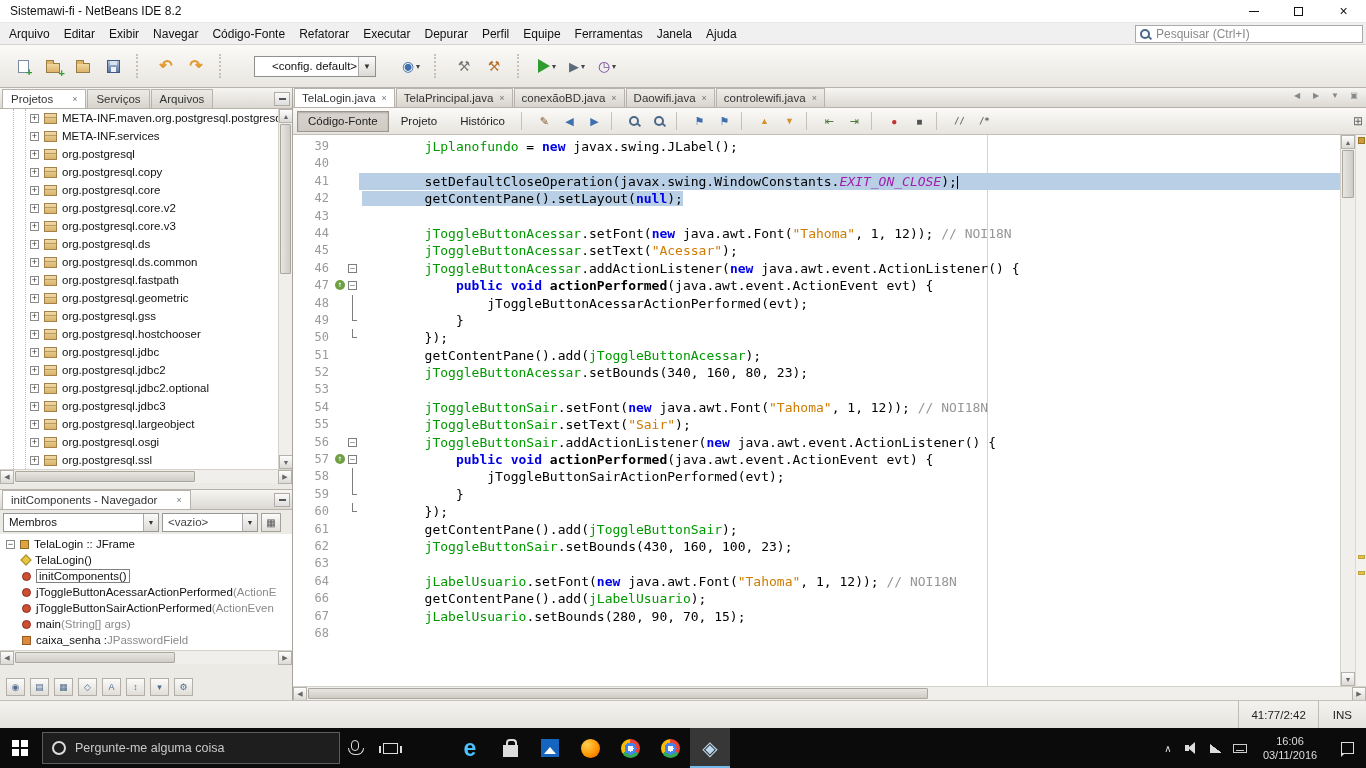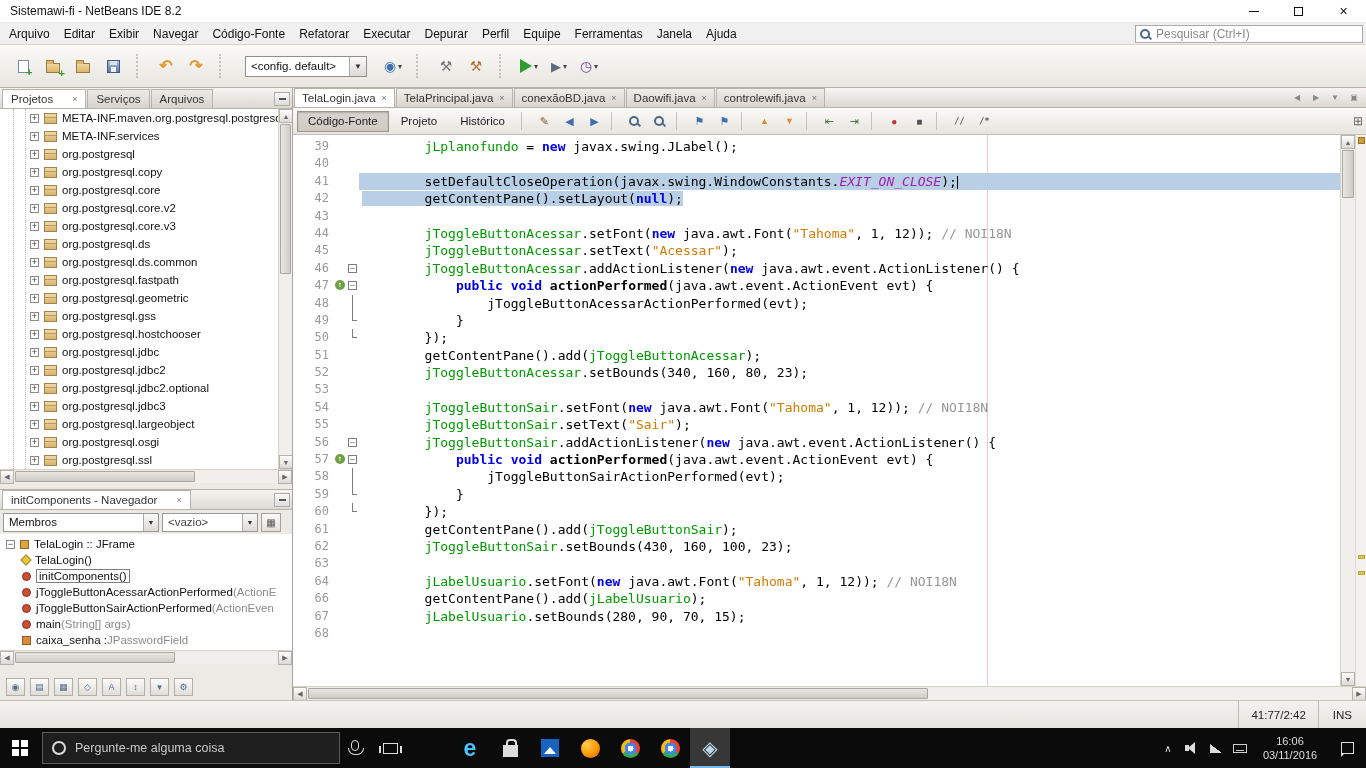--- a/index.html
+++ b/index.html
@@ -23,21 +23,21 @@
   .msearch .ph{color:#8a8a8a;font-size:12px}
   .g-find{position:relative;width:13px;height:13px;flex:none}
   .g-find::before{content:"";position:absolute;left:1px;top:1px;width:6px;height:6px;border:2px solid #4a6888;border-radius:50%}
   .g-find::after{content:"";position:absolute;left:9px;top:9px;width:4px;height:2px;background:#4a6888;transform:rotate(45deg)}
 
   
   .toolbar{position:absolute;top:45px;left:0;right:0;height:43px;background:linear-gradient(#fbfaf8,#e9e6e0);border-bottom:1px solid #b7b3ac;display:flex;align-items:center;padding-left:8px}
   .tbtn{width:28px;height:28px;display:flex;align-items:center;justify-content:center;border:1px solid transparent;background:transparent;margin:0 1px}
   .tsep{width:9px;height:24px;border-left:2px dotted #c6c2bb;margin:0 6px 0 8px}
   .drop{font-size:8px;color:#444;margin-left:2px}
-  .combo{height:21px;width:122px;border:1px solid #8f8f8f;background:#fff;display:flex;align-items:center;font-size:11.5px;padding-left:5px;margin:0 11px}
+  .combo{height:21px;width:122px;border:1px solid #8f8f8f;background:#fff;display:flex;align-items:center;font-size:11.5px;padding-left:17px;margin:0 20px}
   .combo .carr{margin-left:auto;width:17px;height:100%;border-left:1px solid #aaa;background:linear-gradient(#fafafa,#dcdad5);display:flex;align-items:center;justify-content:center;font-size:8px;color:#333}
   .g-new-file{width:11px;height:13px;background:#fff;border:1px solid #7a8aa0;position:relative}
   .g-new-file::after{content:"+";position:absolute;right:-5px;bottom:-6px;color:#2f9c2f;font-weight:bold;font-size:11px}
   .g-new-project,.g-open-project{width:14px;height:10px;background:linear-gradient(#f0d7a1,#ddb469);border:1px solid #9a7d43;position:relative;margin-top:3px}
   .g-new-project::before,.g-open-project::before{content:"";position:absolute;top:-4px;left:-1px;width:6px;height:3px;background:#ddb469;border:1px solid #9a7d43;border-bottom:none}
   .g-new-project::after{content:"+";position:absolute;right:-6px;bottom:-7px;color:#2f9c2f;font-weight:bold;font-size:11px}
   .g-save-all{width:13px;height:13px;background:linear-gradient(#aebfd6,#5c7aa4);border:1px solid #3f5a85;position:relative}
   .g-save-all::before{content:"";position:absolute;left:2px;right:2px;top:0;height:4px;background:#d8e2ef}
   .g-save-all::after{content:"";position:absolute;left:3px;right:3px;bottom:0;height:5px;background:#eef1f6}
   .g-undo,.g-redo{color:#e09a2f;font-weight:bold;font-size:16px;line-height:1}
@@ -90,21 +90,21 @@
   .ni-constructor{background:#eac63f;border:1px solid #a08a2a;transform:rotate(45deg);width:8px;height:8px}
   .ni-method{background:#cc4f35;border:1px solid #8a2a1a;border-radius:50%}
   .ni-field{background:#d98a3f;border:1px solid #9a5a20}
   .nrow .lbl.sel{border:1px solid #808080;padding:0 2px;background:#fff}
   .nrow .gray{color:#8a8a8a}
   .spacer{flex:1}
   .nfoot{height:26px;display:flex;align-items:center;gap:5px;padding:0 6px;flex:none;background:#eceae5}
   .fbtnp{width:19px;height:18px;border:1px solid #b3afa8;background:linear-gradient(#fbfbfa,#e0ddd7);display:flex;align-items:center;justify-content:center;font-size:9px;color:#4f6b8f}
 
   
-  .etabs{height:20px;background:linear-gradient(#f6f5f2,#dcd9d3);border-bottom:1px solid #b7b3ac;display:flex;align-items:flex-end;flex:none}
+  .etabs{height:20px;background:linear-gradient(#f6f5f2,#dcd9d3);border-bottom:1px solid #b7b3ac;display:flex;align-items:flex-start;flex:none}
   .etabwrap{display:flex;align-items:flex-end;flex:1;min-width:0;padding-left:1px}
   .etab{height:19px;padding:0 7px;display:flex;align-items:center;gap:6px;font-size:11.5px;border:1px solid #b7b3ac;border-bottom:none;margin-right:1px;background:linear-gradient(#efede9,#d9d5ce);color:#333;white-space:nowrap}
   .etab.active{background:#fff}
   .etab .x{font-size:9px;color:#777}
   .etabctl{display:flex;align-items:center;gap:3px;padding:0 4px 2px 0}
   .ectl{width:16px;height:15px;display:flex;align-items:center;justify-content:center;font-size:8px;color:#888;border:1px solid transparent}
 
   
   .etb{height:27px;background:linear-gradient(#fbfaf8,#e7e4de);border-bottom:1px solid #c3bfb8;display:flex;align-items:center;padding-left:4px;flex:none}
   .vbtn{height:21px;padding:0 10px;display:flex;align-items:center;font-size:11.5px;margin-right:1px;border:1px solid transparent;color:#222}

